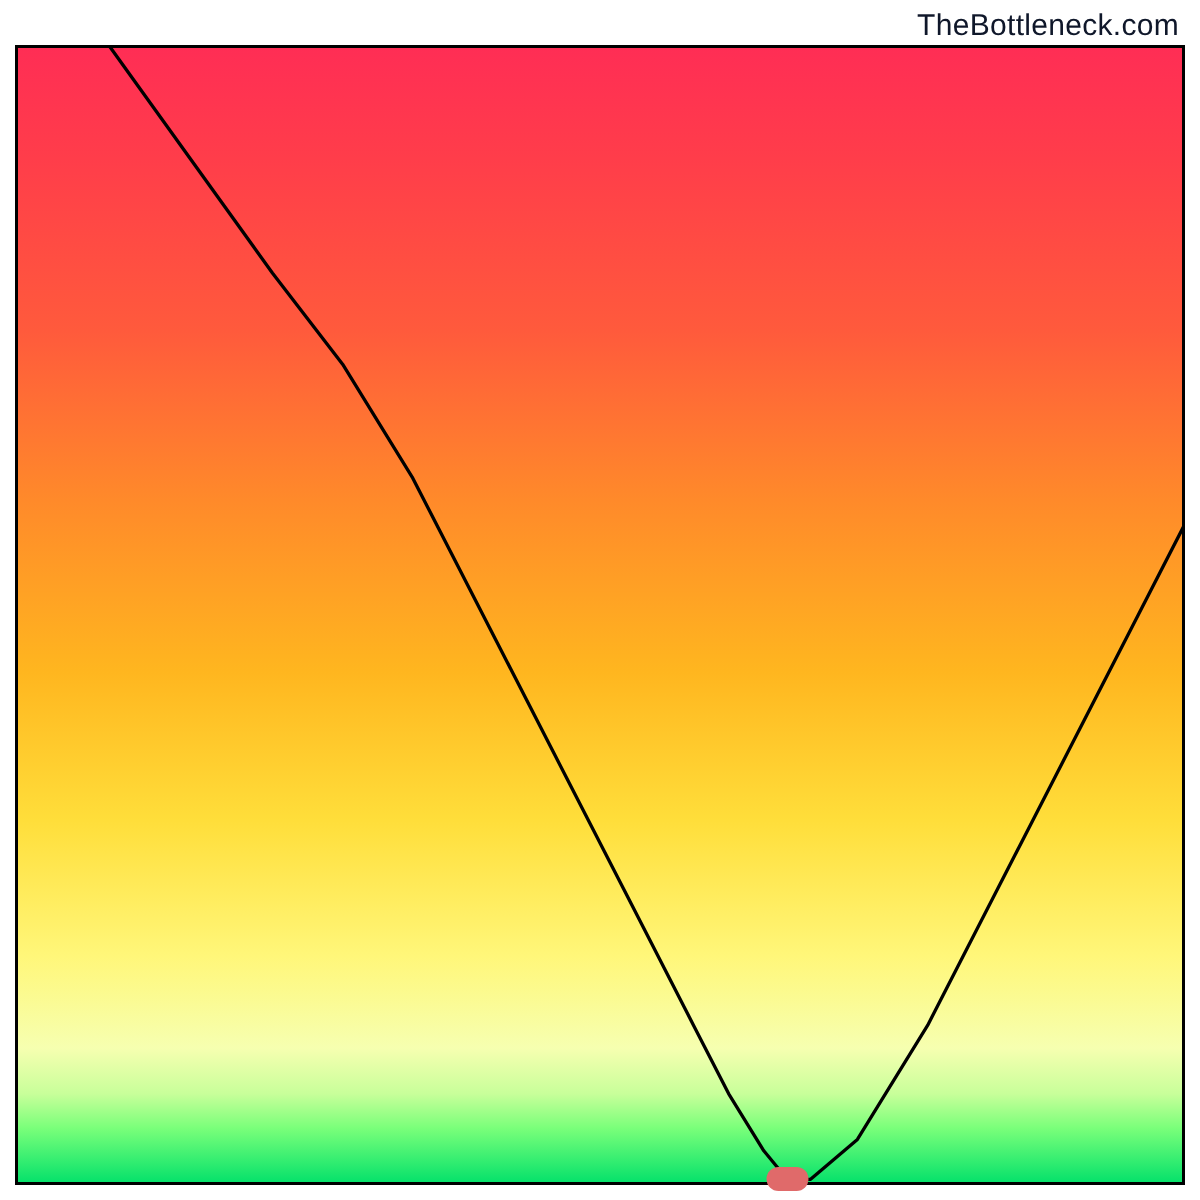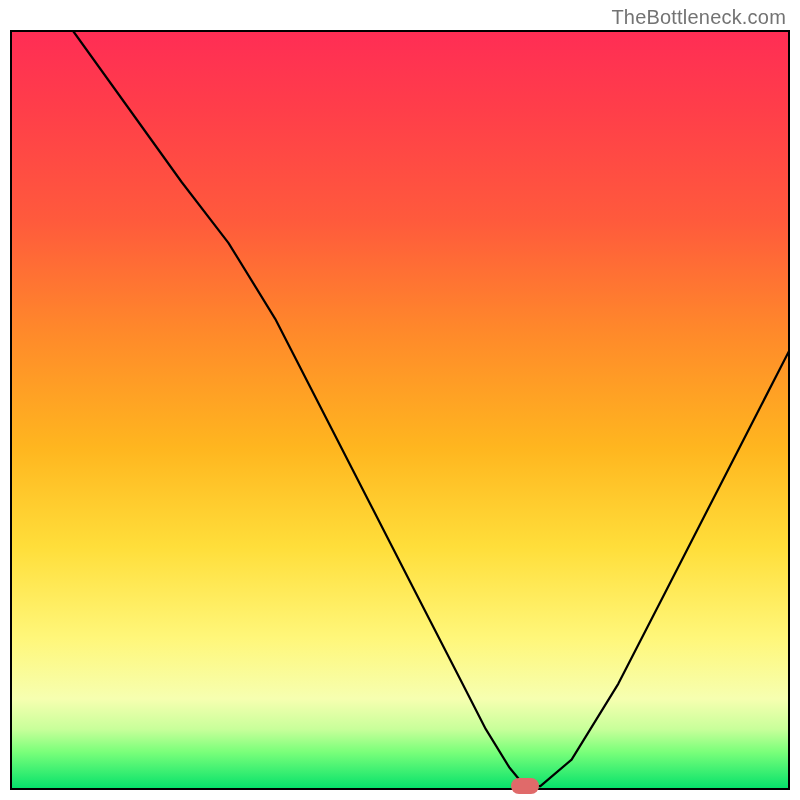--- a/index.html
+++ b/index.html
@@ -42,21 +42,21 @@
     border: 2px solid #000;
     box-sizing: border-box;
     pointer-events: none;
   }
   .watermark {
     position: absolute;
     right: 14px;
     top: 6px;
     font-family: Arial, Helvetica, sans-serif;
     font-size: 20px;
-    color: #737373;
+    color: #0f172a;
     font-weight: 500;
     letter-spacing: 0.2px;
   }
   .marker {
     position: absolute;
     width: 28px;
     height: 16px;
     border-radius: 9px;
     background: #e06a6a;
     pointer-events: none;

